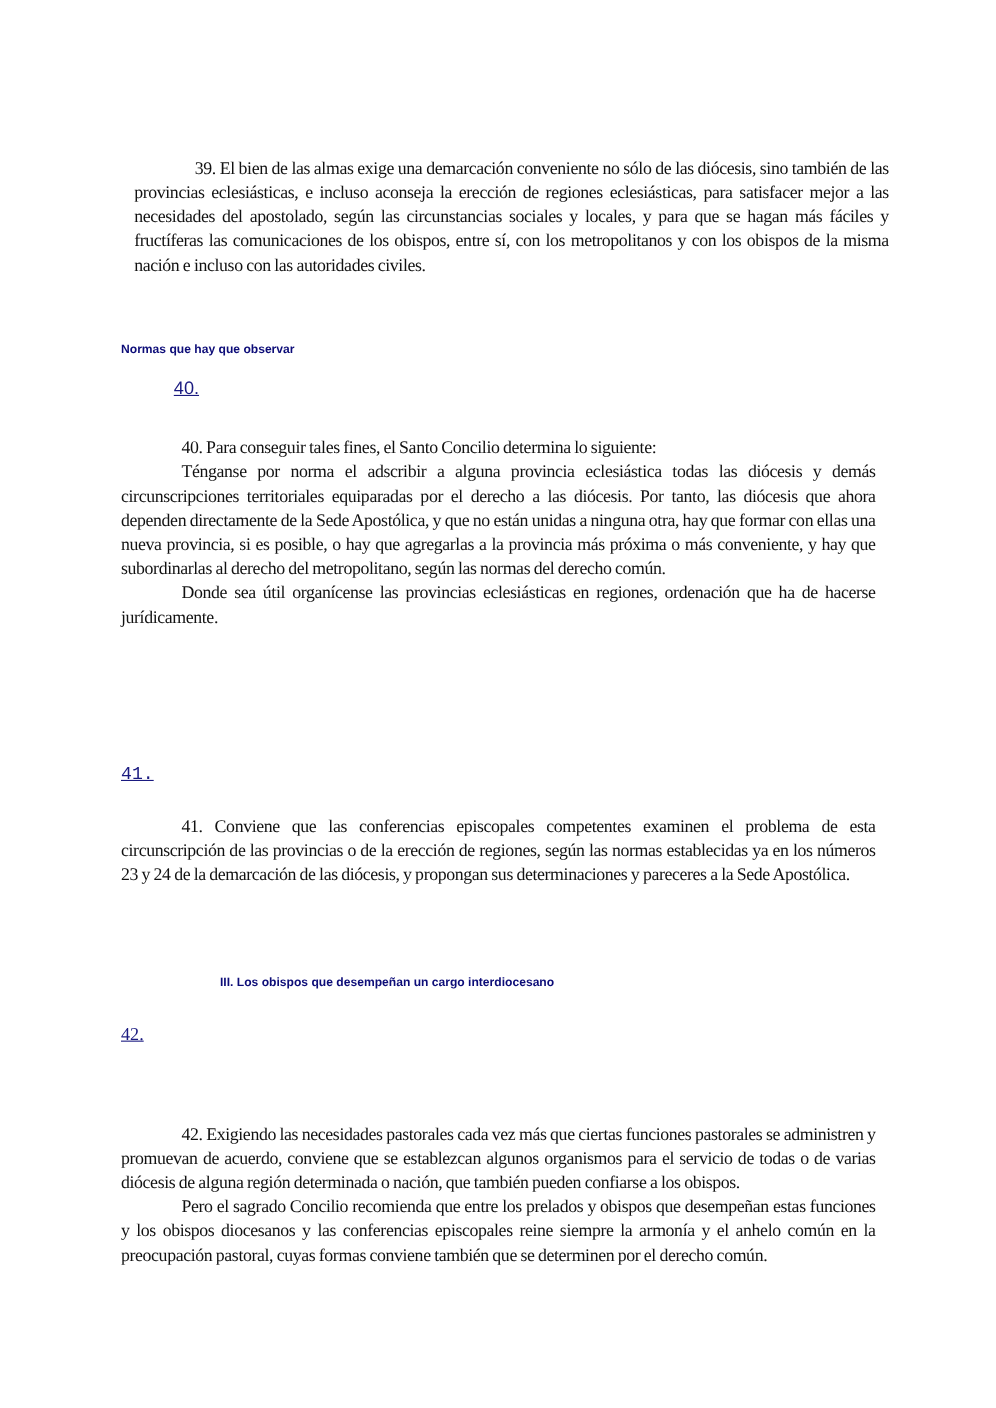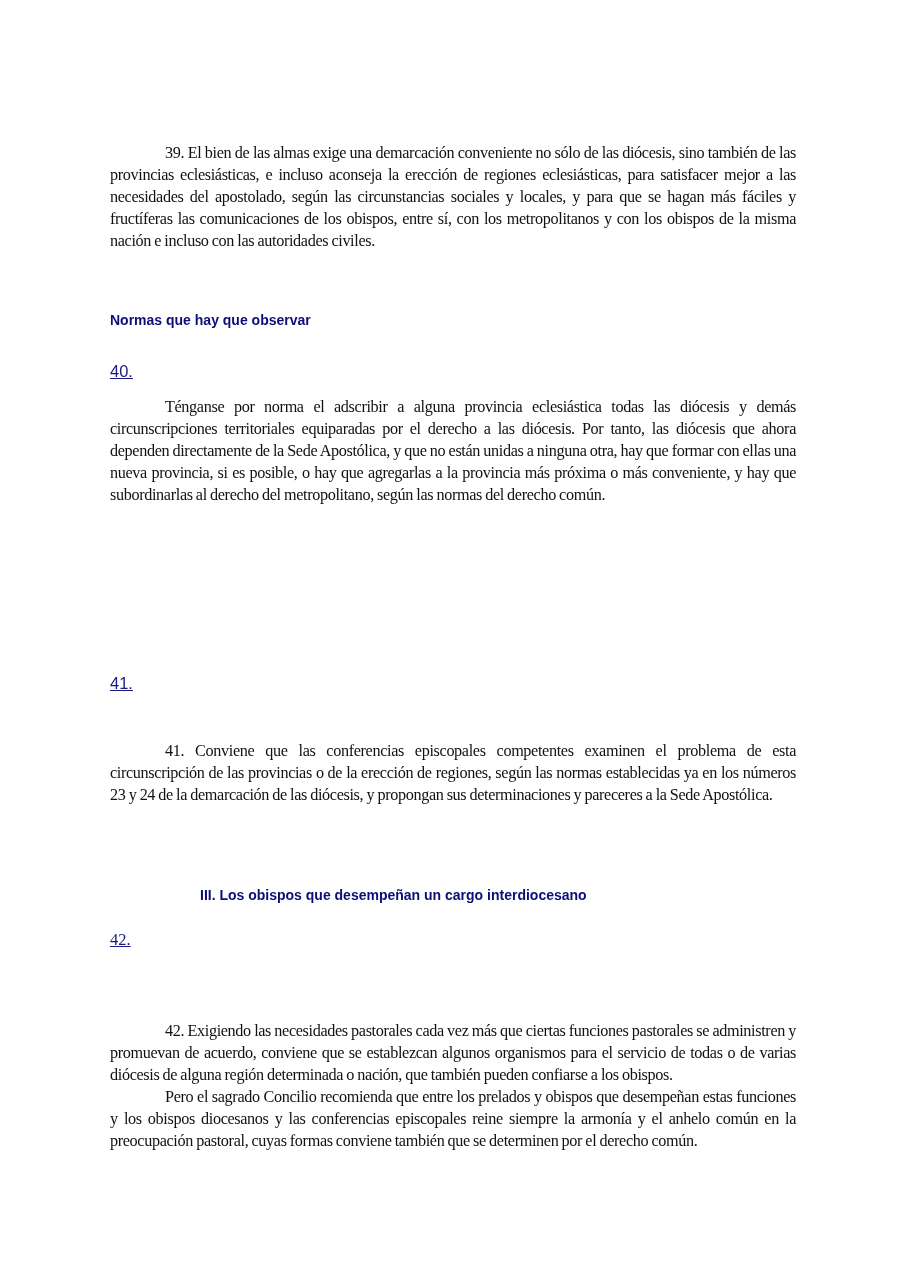--- a/index.html
+++ b/index.html
@@ -13,54 +13,56 @@
     text-align: justify;
     margin: 0;
     letter-spacing: -0.35px;
     word-spacing: -0.5px;
     text-indent: 55px;
   }
   .heading {
     font-family: "Liberation Sans", sans-serif;
     font-weight: bold;
     color: #0d0d78;
-    font-size: 14px;
+    font-size: 11px;
     margin: 0;
     position: absolute;
     white-space: nowrap;
   }
   .anchor {
     font-family: "Liberation Sans", sans-serif;
     color: #1a1a80;
     font-size: 16.5px;
     text-decoration: underline;
     position: absolute;
     left: 0;
     cursor: pointer;
   }
   .block { position: absolute; left: 0; width: 686px; }
 </style>
 </head>
 <body>
 
 <div class="page">
 
-  <div class="block" style="top:142px;">
+  <div class="block" style="top:142px;margin-left:12px;">
     <p class="para">39. El bien de las almas exige una demarcación conveniente no sólo de las diócesis, sino también de las provincias eclesiásticas, e incluso aconseja la erección de regiones eclesiásticas, para satisfacer mejor a las necesidades del apostolado, según las circunstancias sociales y locales, y para que se hagan más fáciles y fructíferas las comunicaciones de los obispos, entre sí, con los metropolitanos y con los obispos de la misma nación e incluso con las autoridades civiles.</p>
   </div>
 
   <h3 class="heading" style="top:312px; left:0;">Normas que hay que observar</h3>
 
-  <a class="anchor" style="top:362px;">40.</a>
+  <a class="anchor" style="top:344px;margin-left:48px;">40.</a>
 
   <div class="block" style="top:396px;">
+    <p class="para">40. Para conseguir tales fines, el Santo Concilio determina lo siguiente:</p>
     <p class="para">Ténganse por norma el adscribir a alguna provincia eclesiástica todas las diócesis y demás circunscripciones territoriales equiparadas por el derecho a las diócesis. Por tanto, las diócesis que ahora dependen directamente de la Sede Apostólica, y que no están unidas a ninguna otra, hay que formar con ellas una nueva provincia, si es posible, o hay que agregarlas a la provincia más próxima o más conveniente, y hay que subordinarlas al derecho del metropolitano, según las normas del derecho común.</p>
+    <p class="para">Donde sea útil organícense las provincias eclesiásticas en regiones, ordenación que ha de hacerse jurídicamente.</p>
   </div>
 
-  <a class="anchor" style="top:674px;">41.</a>
+  <a class="anchor" style="top:694px;font-family:Liberation Mono, monospace;">41.</a>
 
   <div class="block" style="top:740px;">
     <p class="para">41. Conviene que las conferencias episcopales competentes examinen el problema de esta circunscripción de las provincias o de la erección de regiones, según las normas establecidas ya en los números 23 y 24 de la demarcación de las diócesis, y propongan sus determinaciones y pareceres a la Sede Apostólica.</p>
   </div>
 
   <h3 class="heading" style="top:887px; left:90px;">III. Los obispos que desempeñan un cargo interdiocesano</h3>
 
   <a class="anchor" style="top:930px;font-family:Liberation Serif, serif;">42.</a>
 
   <div class="block" style="top:1020px;">

